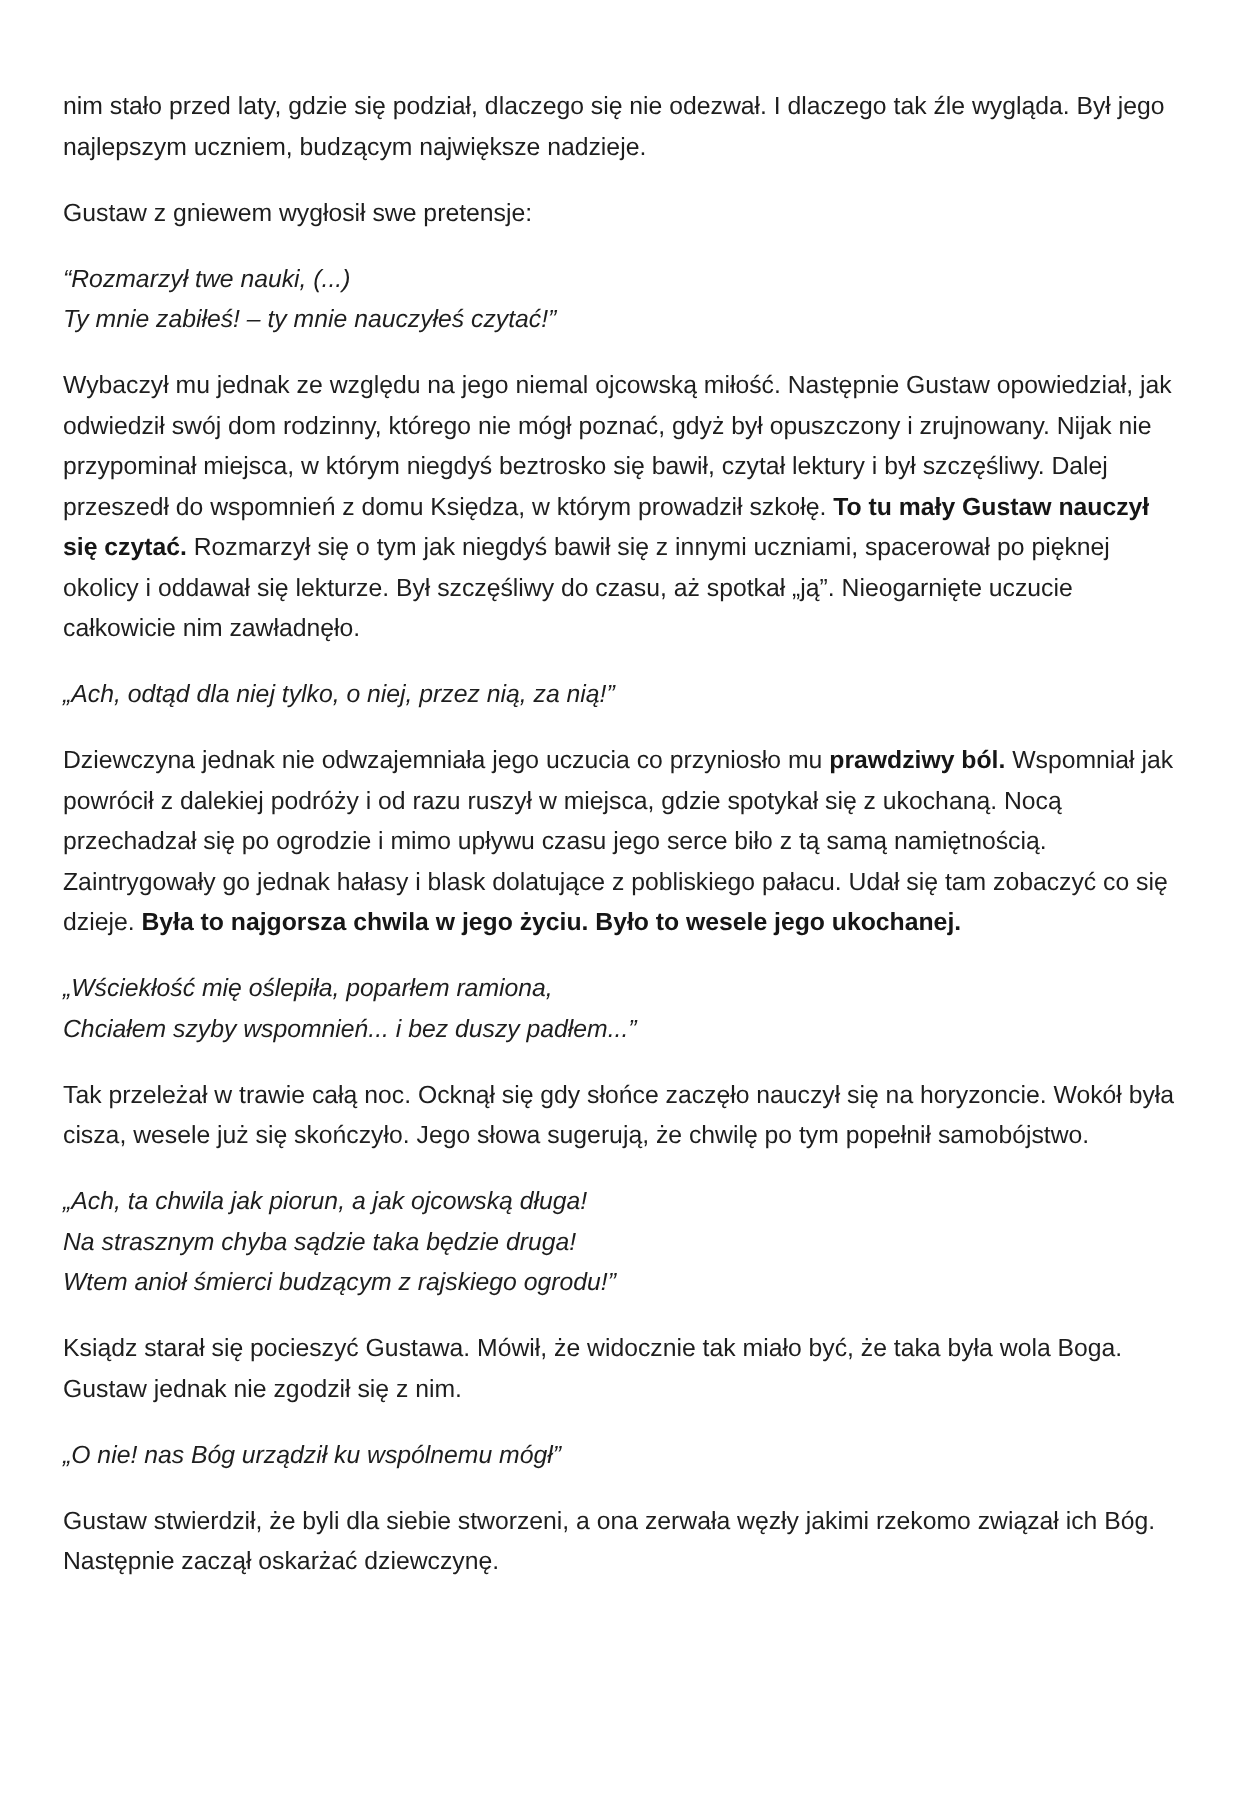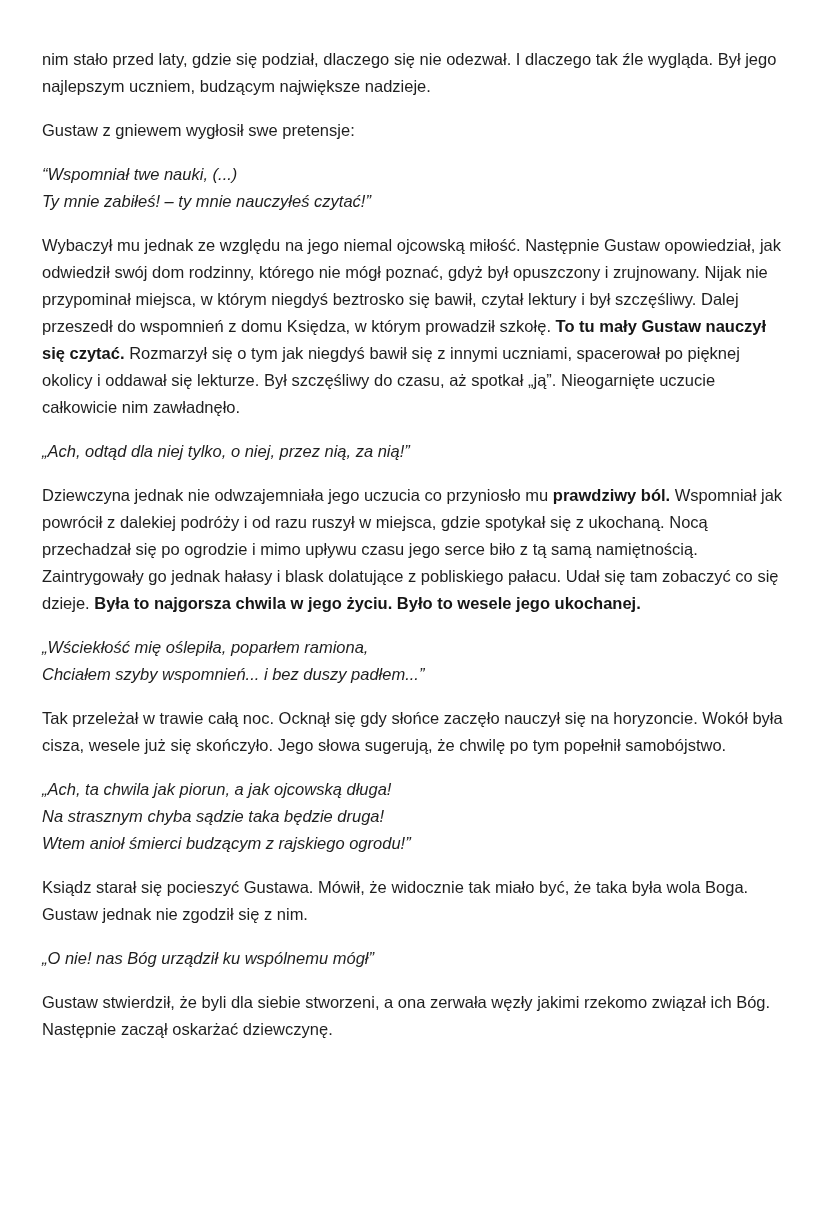--- a/index.html
+++ b/index.html
@@ -14,21 +14,21 @@
     box-sizing: border-box;
     background: #ffffff;
     padding: 46px 42px 40px 42px;
     font-family: "Liberation Sans", "DejaVu Sans", sans-serif;
     font-size: 16.5px;
     line-height: 27px;
     color: #1e1e1e;
     -webkit-font-smoothing: antialiased;
   }
   .block {
-    margin: 0 0 17px 0;
+    margin: 12px 0 17px 0;
   }
   .block:last-child {
     margin-bottom: 0;
   }
   .quote {
     font-style: italic;
   }
   .quote-line {
     display: block;
   }
@@ -40,21 +40,21 @@
 </head>
 <body>
 
 <div class="page">
 
   <p class="block"><span>nim stało przed laty, gdzie się podział, dlaczego się nie odezwał. I dlaczego tak źle wygląda. Był jego najlepszym uczniem, budzącym największe nadzieje.</span></p>
 
   <p class="block"><span>Gustaw z gniewem wygłosił swe pretensje:</span></p>
 
   <div class="block quote">
-    <span class="quote-line">“Wspomniał twe nauki, (...)</span>
+    <span class="quote-line">“Rozmarzył twe nauki, (...)</span>
     <span class="quote-line">Ty mnie zabiłeś! – ty mnie nauczyłeś czytać!”</span>
   </div>
 
   <p class="block"><span>Wybaczył mu jednak ze względu na jego niemal ojcowską miłość. Następnie Gustaw opowiedział, jak odwiedził swój dom rodzinny, którego nie mógł poznać, gdyż był opuszczony i zrujnowany. Nijak nie przypominał miejsca, w którym niegdyś beztrosko się bawił, czytał lektury i był szczęśliwy. Dalej przeszedł do wspomnień z domu Księdza, w którym prowadził szkołę. </span><span class="b">To tu mały Gustaw nauczył się czytać.</span><span> Rozmarzył się o tym jak niegdyś bawił się z innymi uczniami, spacerował po pięknej okolicy i oddawał się lekturze. Był szczęśliwy do czasu, aż spotkał „ją”. Nieogarnięte uczucie całkowicie nim zawładnęło.</span></p>
 
   <div class="block quote">
     <span class="quote-line">„Ach, odtąd dla niej tylko, o niej, przez nią, za nią!”</span>
   </div>
 
   <p class="block"><span>Dziewczyna jednak nie odwzajemniała jego uczucia co przyniosło mu </span><span class="b">prawdziwy ból.</span><span> Wspomniał jak powrócił z dalekiej podróży i od razu ruszył w miejsca, gdzie spotykał się z ukochaną. Nocą przechadzał się po ogrodzie i mimo upływu czasu jego serce biło z tą samą namiętnością. Zaintrygowały go jednak hałasy i blask dolatujące z pobliskiego pałacu. Udał się tam zobaczyć co się dzieje. </span><span class="b">Była to najgorsza chwila w jego życiu. Było to wesele jego ukochanej.</span></p>

